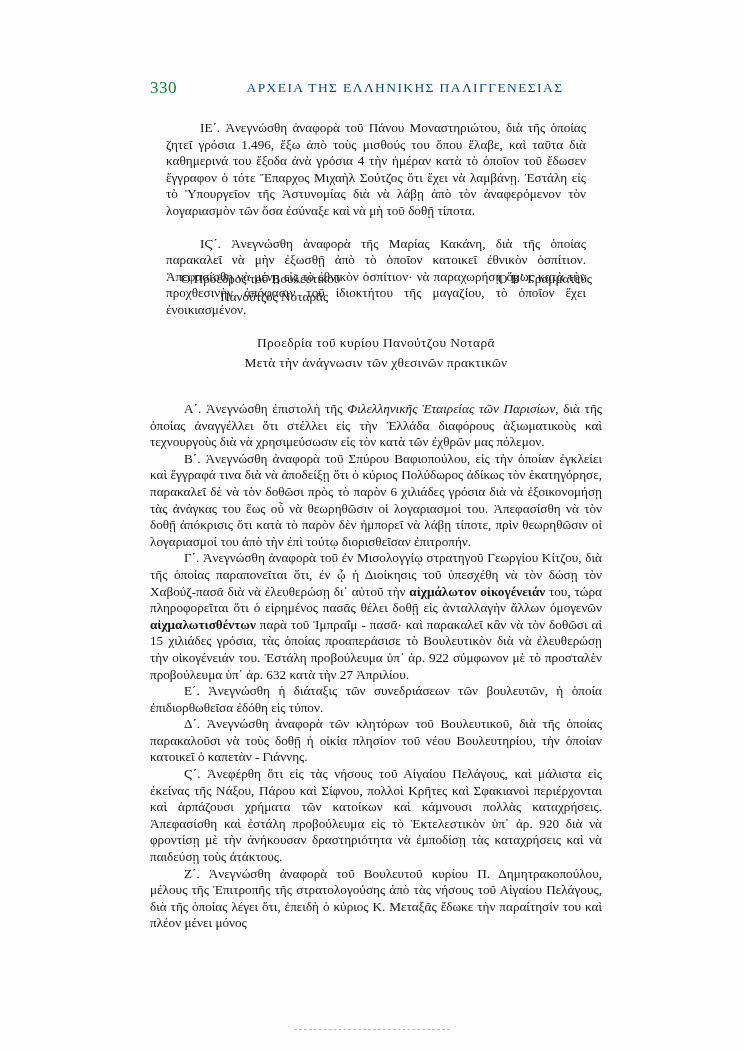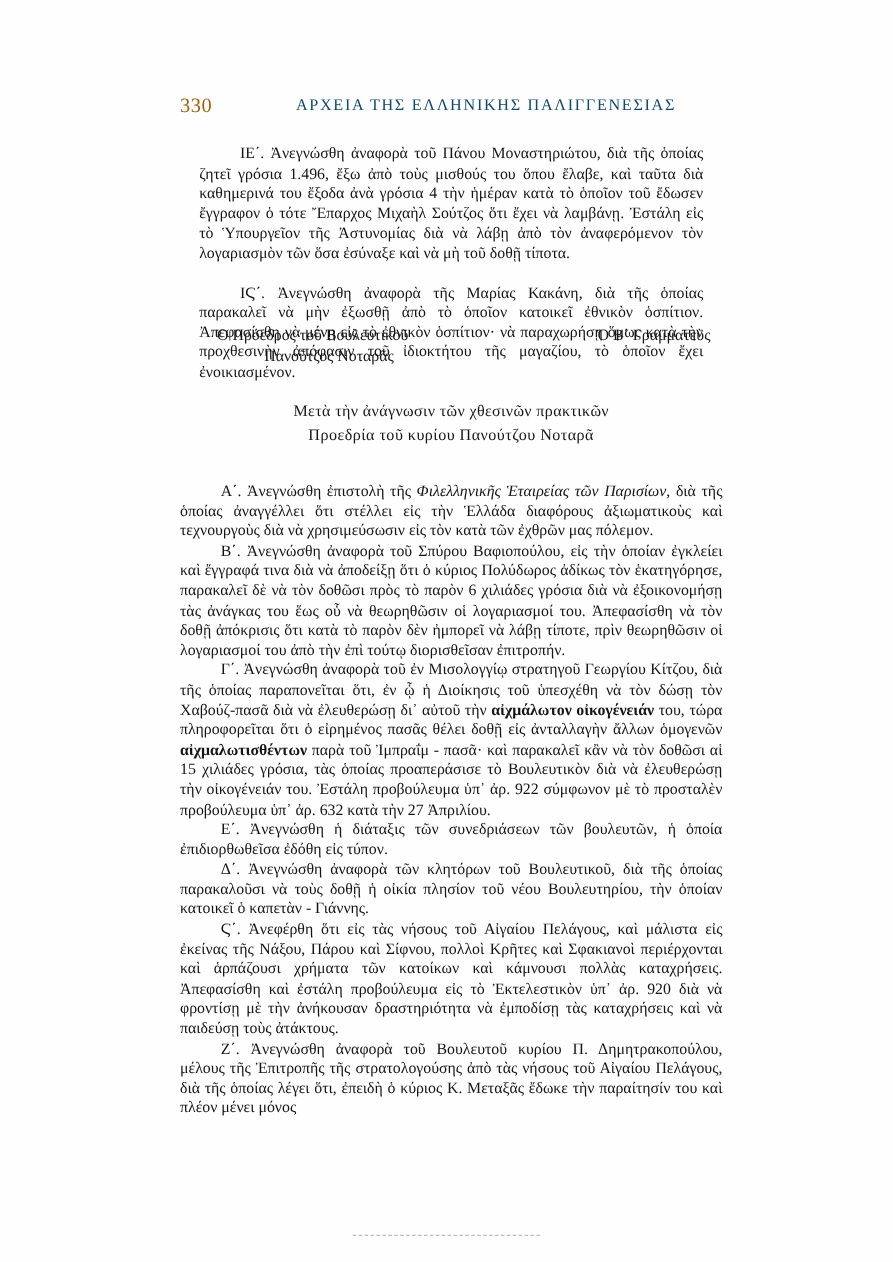--- a/index.html
+++ b/index.html
@@ -31,21 +31,21 @@
     top: 78px;
     width: 450px;
     height: 20px;
   }
   .folio {
     position: absolute;
     left: 0;
     top: 0;
     font-size: 17px;
     letter-spacing: 0.5px;
-    color: #a16207;
+    color: #15803d;
   }
   .head-title {
     position: absolute;
     left: 60px;
     top: 2px;
     width: 390px;
     text-align: center;
     font-size: 13.5px;
     letter-spacing: 1.4px;
     color: #0c4a6e;
@@ -166,22 +166,22 @@
     <div class="sig-left">
       <span>Ὁ Πρόεδρος τοῦ Βουλευτικοῦ</span>
       <span class="sig-name">Πανοῦτζος Νοταρᾶς</span>
     </div>
     <div class="sig-right">
       <span>Ὁ Β΄ Γραμματεὺς</span>
     </div>
   </div>
 
   <div class="session">
+    <span class="session-line presid">Προεδρία τοῦ κυρίου Πανούτζου Νοταρᾶ</span>
     <span class="session-line note">Μετὰ τὴν ἀνάγνωσιν τῶν χθεσινῶν πρακτικῶν</span>
-    <span class="session-line presid">Προεδρία τοῦ κυρίου Πανούτζου Νοταρᾶ</span>
   </div>
 
   <div class="minutes" id="minutes-body">
       <p class="para"><span>Α΄. Ἀνεγνώσθη ἐπιστολὴ τῆς </span><span class="it">Φιλελληνικῆς Ἑταιρείας τῶν Παρισίων</span><span>, διὰ τῆς ὁποίας ἀναγγέλλει ὅτι στέλλει εἰς τὴν Ἑλλάδα διαφόρους ἀξιωματικοὺς καὶ τεχνουργοὺς διὰ νὰ χρησιμεύσωσιν εἰς τὸν κατὰ τῶν ἐχθρῶν μας πόλεμον.</span></p>
       <p class="para"><span>Β΄. Ἀνεγνώσθη ἀναφορὰ τοῦ Σπύρου Βαφιοπούλου, εἰς τὴν ὁποίαν ἐγκλείει καὶ ἔγγραφά τινα διὰ νὰ ἀποδείξῃ ὅτι ὁ κύριος Πολύδωρος ἀδίκως τὸν ἑκατηγόρησε, παρακαλεῖ δὲ νὰ τὸν δοθῶσι πρὸς τὸ παρὸν 6 χιλιάδες γρόσια διὰ νὰ ἐξοικονομήσῃ τὰς ἀνάγκας του ἕως οὗ νὰ θεωρηθῶσιν οἱ λογαριασμοί του. Ἀπεφασίσθη νὰ τὸν δοθῇ ἀπόκρισις ὅτι κατὰ τὸ παρὸν δὲν ἠμπορεῖ νὰ λάβῃ τίποτε, πρὶν θεωρηθῶσιν οἱ λογαριασμοί του ἀπὸ τὴν ἐπὶ τούτῳ διορισθεῖσαν ἐπιτροπήν.</span></p>
       <p class="para"><span>Γ΄. Ἀνεγνώσθη ἀναφορὰ τοῦ ἐν Μισολογγίῳ στρατηγοῦ Γεωργίου Κίτζου, διὰ τῆς ὁποίας παραπονεῖται ὅτι, ἐν ᾧ ἡ Διοίκησις τοῦ ὑπεσχέθη νὰ τὸν δώσῃ τὸν Χαβούζ-πασᾶ διὰ νὰ ἐλευθερώσῃ δι᾿ αὐτοῦ τὴν </span><span class="bd">αἰχμάλωτον οἰκογένειάν</span><span> του, τώρα πληροφορεῖται ὅτι ὁ εἰρημένος πασᾶς θέλει δοθῇ εἰς ἀνταλλαγὴν ἄλλων ὁμογενῶν </span><span class="bd">αἰχμαλωτισθέντων</span><span> παρὰ τοῦ Ἰμπραΐμ - πασᾶ· καὶ παρακαλεῖ κἂν νὰ τὸν δοθῶσι αἱ 15 χιλιάδες γρόσια, τὰς ὁποίας προαπεράσισε τὸ Βουλευτικὸν διὰ νὰ ἐλευθερώσῃ τὴν οἰκογένειάν του. Ἐστάλη προβούλευμα ὑπ᾿ ἀρ. 922 σύμφωνον μὲ τὸ προσταλὲν προβούλευμα ὑπ᾿ ἀρ. 632 κατὰ τὴν 27 Ἀπριλίου.</span></p>
       <p class="para"><span>Ε΄. Ἀνεγνώσθη ἡ διάταξις τῶν συνεδριάσεων τῶν βουλευτῶν, ἡ ὁποία ἐπιδιορθωθεῖσα ἐδόθη εἰς τύπον.</span></p>
       <p class="para"><span>Δ΄. Ἀνεγνώσθη ἀναφορὰ τῶν κλητόρων τοῦ Βουλευτικοῦ, διὰ τῆς ὁποίας παρακαλοῦσι νὰ τοὺς δοθῇ ἡ οἰκία πλησίον τοῦ νέου Βουλευτηρίου, τὴν ὁποίαν κατοικεῖ ὁ καπετὰν - Γιάννης.</span></p>
       <p class="para"><span>Ϛ΄. Ἀνεφέρθη ὅτι εἰς τὰς νήσους τοῦ Αἰγαίου Πελάγους, καὶ μάλιστα εἰς ἐκείνας τῆς Νάξου, Πάρου καὶ Σίφνου, πολλοὶ Κρῆτες καὶ Σφακιανοὶ περιέρχονται καὶ ἁρπάζουσι χρήματα τῶν κατοίκων καὶ κάμνουσι πολλὰς καταχρήσεις. Ἀπεφασίσθη καὶ ἐστάλη προβούλευμα εἰς τὸ Ἐκτελεστικὸν ὑπ᾿ ἀρ. 920 διὰ νὰ φροντίσῃ μὲ τὴν ἀνήκουσαν δραστηριότητα νὰ ἐμποδίσῃ τὰς καταχρήσεις καὶ νὰ παιδεύσῃ τοὺς ἀτάκτους.</span></p>
       <p class="para"><span>Ζ΄. Ἀνεγνώσθη ἀναφορὰ τοῦ Βουλευτοῦ κυρίου Π. Δημητρακοπούλου, μέλους τῆς Ἐπιτροπῆς τῆς στρατολογούσης ἀπὸ τὰς νήσους τοῦ Αἰγαίου Πελάγους, διὰ τῆς ὁποίας λέγει ὅτι, ἐπειδὴ ὁ κύριος Κ. Μεταξᾶς ἔδωκε τὴν παραίτησίν του καὶ πλέον μένει μόνος</span></p>

